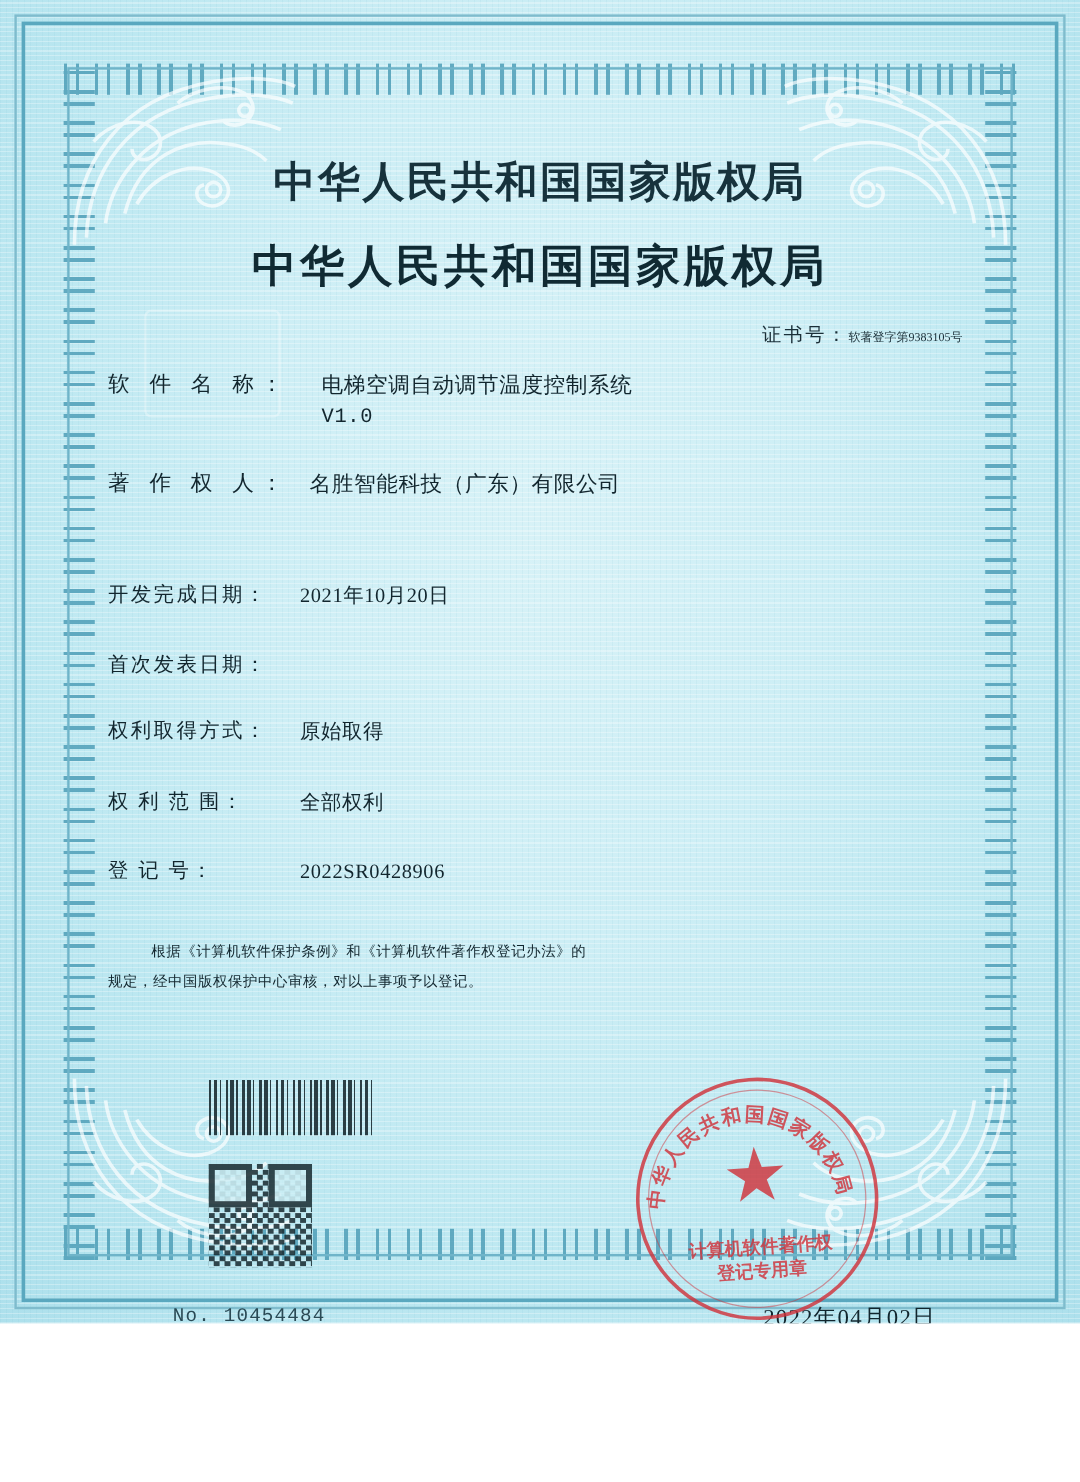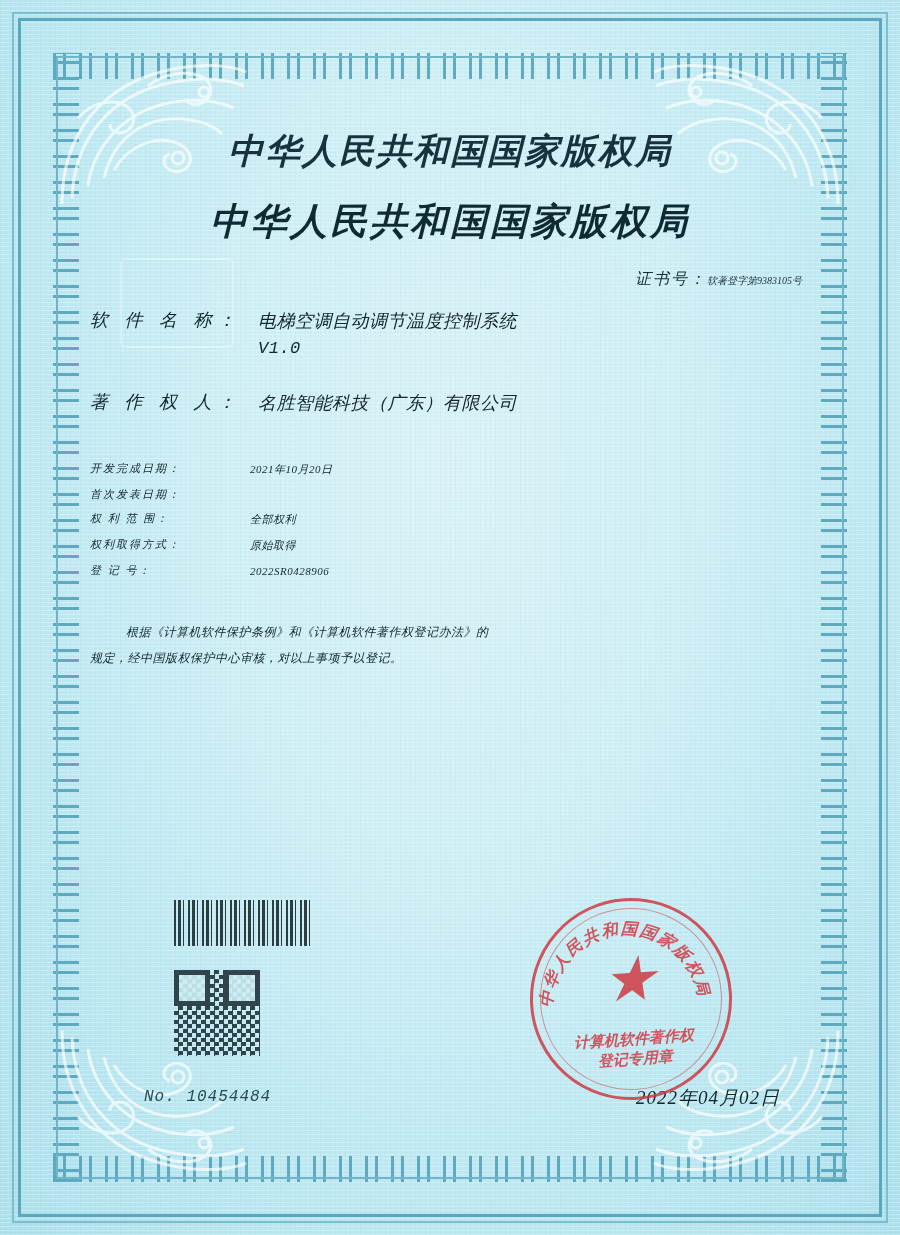--- a/index.html
+++ b/index.html
@@ -7,25 +7,24 @@
     padding: 0;
     background: #ffffff;
   }
   body {
     font-family: "Liberation Serif", "DejaVu Serif", serif;
   }
 
   .certificate {
     position: relative;
     width: 900px;
-    height: 1235px;
+    height: 1103px;
     overflow: hidden;
     background:
       radial-gradient(ellipse at 50% 38%, #d8f2f7 0%, #cdeef5 38%, #bde8f1 66%, #ade0ec 100%);
-    font-style: italic;
   }
 
   
   .texture {
     position: absolute;
     inset: 0;
     background-image:
       repeating-linear-gradient(0deg, rgba(255,255,255,0.30) 0px, rgba(255,255,255,0.30) 1px, rgba(255,255,255,0) 1px, rgba(255,255,255,0) 4px),
       repeating-linear-gradient(90deg, rgba(120,190,210,0.10) 0px, rgba(120,190,210,0.10) 1px, rgba(255,255,255,0) 1px, rgba(255,255,255,0) 5px);
     pointer-events: none;
@@ -149,21 +148,21 @@
   .field .k.tight { letter-spacing: 1px; }
   .field .v {
     flex: 1;
     letter-spacing: .5px;
     line-height: 1.55;
   }
   .field .v .line2 { display: block; font-family: "Liberation Mono","DejaVu Sans Mono",monospace; font-size: 17px; }
 
   .gap-lg { height: 34px; }
 
-  .field.compact { margin-top: 9px; font-size: 11px; }
+  .field.compact { margin-top: 32px; font-size: 17px; }
   .field.compact .k { letter-spacing: 2px; width: 160px; flex: 0 0 160px; }
 
   .statement {
     margin-top: 40px;
     font-size: 12px;
     color: #12262e;
     line-height: 2.1;
     letter-spacing: .5px;
   }
   .statement p { margin: 0; }
@@ -371,21 +370,21 @@
 
   <div class="content">
 
     <div class="org-title">中华人民共和国国家版权局</div>
     <div class="doc-title">中华人民共和国国家版权局</div>
 
     <div class="cert-no">
       <span class="label">证书号：</span><span class="value">软著登字第9383105号</span>
     </div>
 
-    <div class="field" style="">
+    <div class="field" style="gap:10px;">
       <div class="k">软 件 名 称：</div>
       <div class="v">
         <span>电梯空调自动调节温度控制系统</span>
         <span class="line2">V1.0</span>
       </div>
     </div>
 
     <div class="field" style="margin-top:28px;">
       <div class="k">著 作 权 人：</div>
       <div class="v">名胜智能科技（广东）有限公司</div>
@@ -394,26 +393,26 @@
     <div class="gap-lg"></div>
 
     <div class="field compact">
       <div class="k tight">开发完成日期：</div>
       <div class="v">2021年10月20日</div>
     </div>
     <div class="field compact">
       <div class="k tight">首次发表日期：</div>
     </div>
     <div class="field compact">
+      <div class="k tight">权利取得方式：</div>
+      <div class="v">原始取得</div>
+    </div>
+    <div class="field compact">
       <div class="k tight">权 利 范 围：</div>
       <div class="v">全部权利</div>
-    </div>
-    <div class="field compact">
-      <div class="k tight">权利取得方式：</div>
-      <div class="v">原始取得</div>
     </div>
     <div class="field compact">
       <div class="k tight">登 记 号：</div>
       <div class="v">2022SR0428906</div>
     </div>
 
     <div class="statement">
       <p class="indent">根据《计算机软件保护条例》和《计算机软件著作权登记办法》的</p>
       <p>规定，经中国版权保护中心审核，对以上事项予以登记。</p>
     </div>

